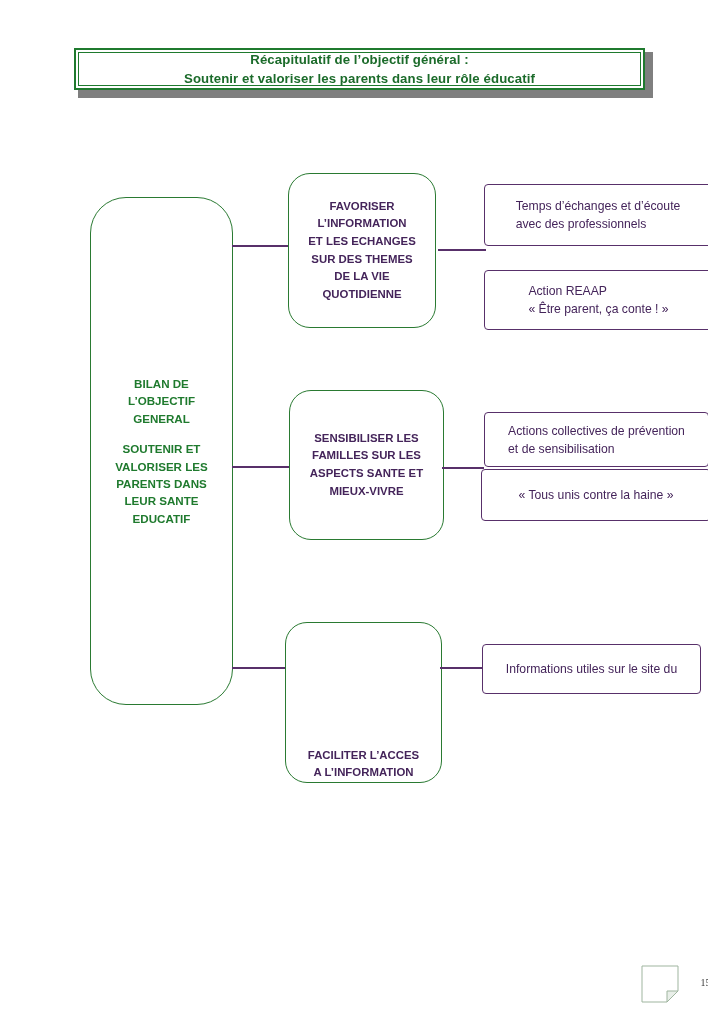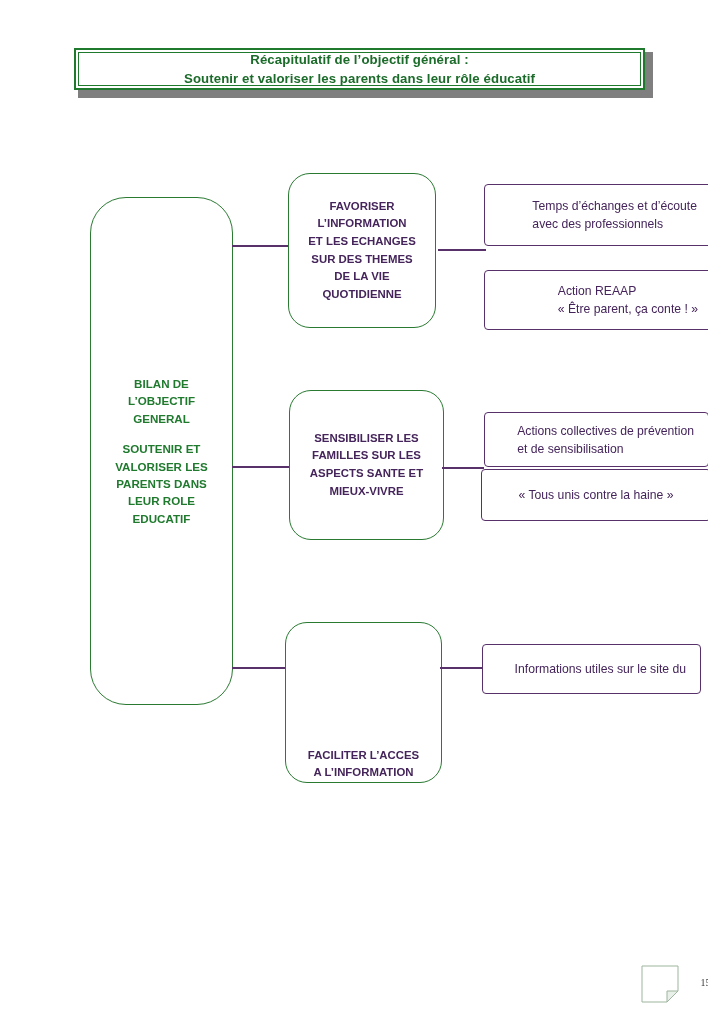--- a/index.html
+++ b/index.html
@@ -112,21 +112,21 @@
     text-align: center;
     padding: 0 6px;
   }
   #box-theme-1 { left: 276px; top: 173px; width: 148px; height: 155px; margin-left: 12px; }
   #box-theme-2 { left: 289px; top: 390px; width: 155px; height: 150px; }
   #box-theme-3 { left: 285px; top: 622px; width: 157px; height: 161px; align-items: flex-end; }
 
   
   .action-box {
     border-radius: 4px;
-    justify-content: flex-end;
+    justify-content: center;
   }
   .action-text {
     color: #44245a;
     font-weight: normal;
     font-size: 12.2px;
     line-height: 18px;
     text-align: left;
     padding: 0 14px;
   }
   .action-text.center {
@@ -192,21 +192,21 @@
 
   <div class="rbox green" id="box-master">
     <div class="master-text">
       <div>BILAN DE</div>
       <div>L’OBJECTIF</div>
       <div>GENERAL</div>
       <span class="gap"></span>
       <div>SOUTENIR ET</div>
       <div>VALORISER LES</div>
       <div>PARENTS DANS</div>
-      <div>LEUR ROLE</div>
+      <div>LEUR SANTE</div>
       <div>EDUCATIF</div>
     </div>
   </div>
 
   <div class="conn" id="conn-m1"></div>
   <div class="conn" id="conn-m2"></div>
   <div class="conn" id="conn-m3"></div>
 
   <div class="rbox green theme-box" id="box-theme-1">
     <div class="theme-text">

